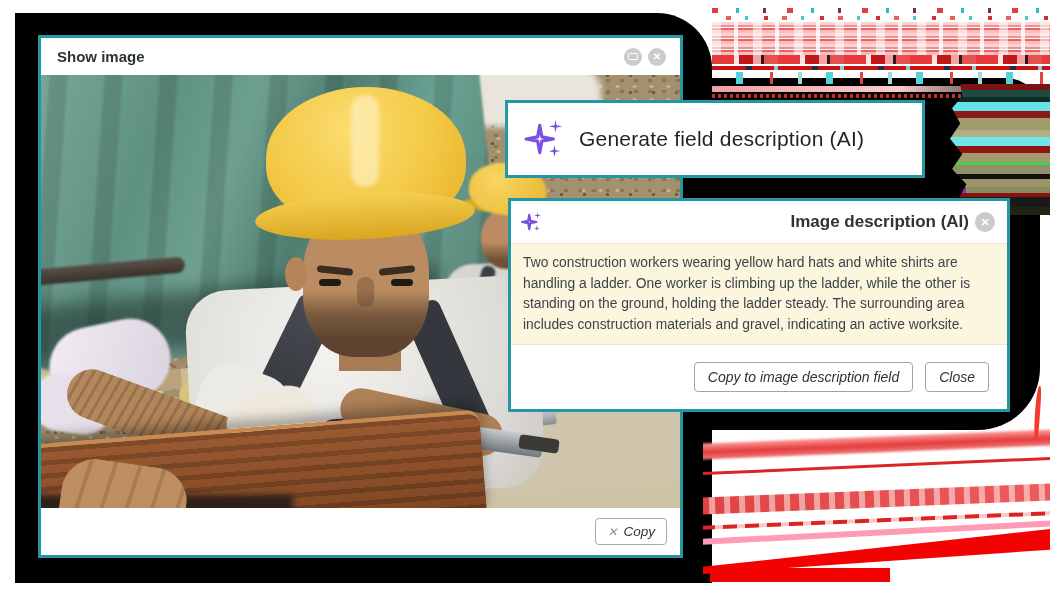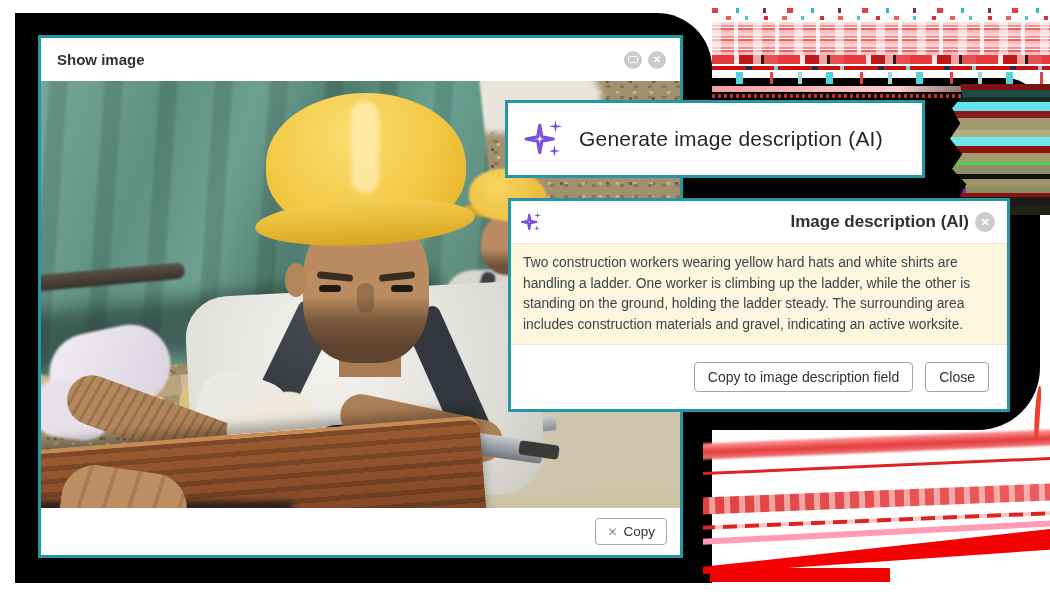--- a/index.html
+++ b/index.html
@@ -41,25 +41,25 @@
   .red-bar{position:absolute;left:710px;top:568px;width:180px;height:14px;background:#f40202;}
   .red-curve{position:absolute;left:1035px;top:386px;width:5px;height:54px;background:#f43a2a;border-radius:60% 40% 40% 60%;transform:rotate(4deg);}
 
   
   .teal-frame{position:absolute;background:#fff;border:3px solid #2397a4;box-sizing:border-box;}
   .circ{width:18px;height:18px;border-radius:50%;background:#c9cbcd;color:#fff;display:flex;align-items:center;justify-content:center;font-size:10px;font-weight:bold;line-height:1;}
   .mini-rect{display:block;width:8px;height:5px;border:1.5px solid #fff;border-radius:1.5px;}
 
   
   .dlg-show{left:38px;top:35px;width:645px;height:523px;display:flex;flex-direction:column;}
-  .dlg-show .hd{height:43px;display:flex;align-items:center;padding:0 14px 0 16px;background:#fff;}
+  .dlg-show .hd{height:37px;display:flex;align-items:center;padding:0 14px 0 16px;background:#fff;}
   .dlg-show .hd .t{font-size:15px;font-weight:bold;color:#2c3338;flex:1;}
   .dlg-show .hd .icons{display:flex;gap:6px;}
   .dlg-show .ft{height:47px;display:flex;align-items:center;justify-content:flex-end;padding:0 13px;background:#fff;}
-  .btn{display:inline-flex;align-items:center;gap:6px;background:#fff;border:1px solid #a7aaad;border-radius:4px;color:#32373c;font-size:13.5px;padding:5px 11px;cursor:pointer;font-family:inherit;}
+  .btn{display:inline-flex;align-items:center;gap:6px;background:#fff;border:1px solid #a7aaad;border-radius:4px;color:#32373c;font-size:13.5px;padding:5px 11px;cursor:pointer;font-family:inherit;font-style:italic;}
   .btn .x{color:#8c8f94;font-size:12px;}
 
   
   .photo{position:relative;flex:1;overflow:hidden;background:#a3906f;}
   .photo *{position:absolute;}
   .ph-gravel{inset:0;background-image:
       radial-gradient(#8a764f 2px,transparent 2.6px),
       radial-gradient(#c3b28c 1.8px,transparent 2.4px),
       radial-gradient(#6b5a3e 1.6px,transparent 2.1px);
       background-size:14px 11px,17px 13px,23px 17px;background-position:0 0,7px 5px,3px 9px;filter:blur(.5px);}
@@ -265,21 +265,21 @@
       </button>
     </div>
   </div>
 
   <div class="teal-frame panel-gen">
     <svg width="42" height="42" viewBox="0 0 40 40" aria-hidden="true">
       <path d="M15 7 Q17 18 17 18 Q28 20 28 20 Q17 22 17 22 Q15 33 15 33 Q13 22 13 22 Q2 20 2 20 Q13 18 13 18 Q15 7 15 7 Z" fill="#ffffff" stroke="#7a50e0" stroke-width="3" stroke-linejoin="round"></path>
       <path d="M30 2 Q31 7 31 7 Q36 8 36 8 Q31 9 31 9 Q30 14 30 14 Q29 9 29 9 Q24 8 24 8 Q29 7 29 7 Q30 2 30 2 Z" fill="#7a50e0"></path>
       <path d="M29 26 Q30 30.4 30 30.4 Q34.5 31.5 34.5 31.5 Q30 32.6 30 32.6 Q29 37 29 37 Q28 32.6 28 32.6 Q23.5 31.5 23.5 31.5 Q28 30.4 28 30.4 Q29 26 29 26 Z" fill="#7a50e0"></path>
     </svg>
-    <span class="lbl">Generate image description (AI)</span>
+    <span class="lbl">Generate field description (AI)</span>
   </div>
 
   <div class="teal-frame dlg-ai">
     <div class="hd">
       <svg width="22" height="22" viewBox="0 0 40 40" aria-hidden="true">
         <path d="M15 7 Q17 18 17 18 Q28 20 28 20 Q17 22 17 22 Q15 33 15 33 Q13 22 13 22 Q2 20 2 20 Q13 18 13 18 Q15 7 15 7 Z" fill="#ffffff" stroke="#7a50e0" stroke-width="4" stroke-linejoin="round"></path>
         <path d="M30 2 Q31 7 31 7 Q36 8 36 8 Q31 9 31 9 Q30 14 30 14 Q29 9 29 9 Q24 8 24 8 Q29 7 29 7 Q30 2 30 2 Z" fill="#7a50e0"></path>
         <path d="M29 26 Q30 30.4 30 30.4 Q34.5 31.5 34.5 31.5 Q30 32.6 30 32.6 Q29 37 29 37 Q28 32.6 28 32.6 Q23.5 31.5 23.5 31.5 Q28 30.4 28 30.4 Q29 26 29 26 Z" fill="#7a50e0"></path>
       </svg>
       <span class="t">Image description (AI)</span>

